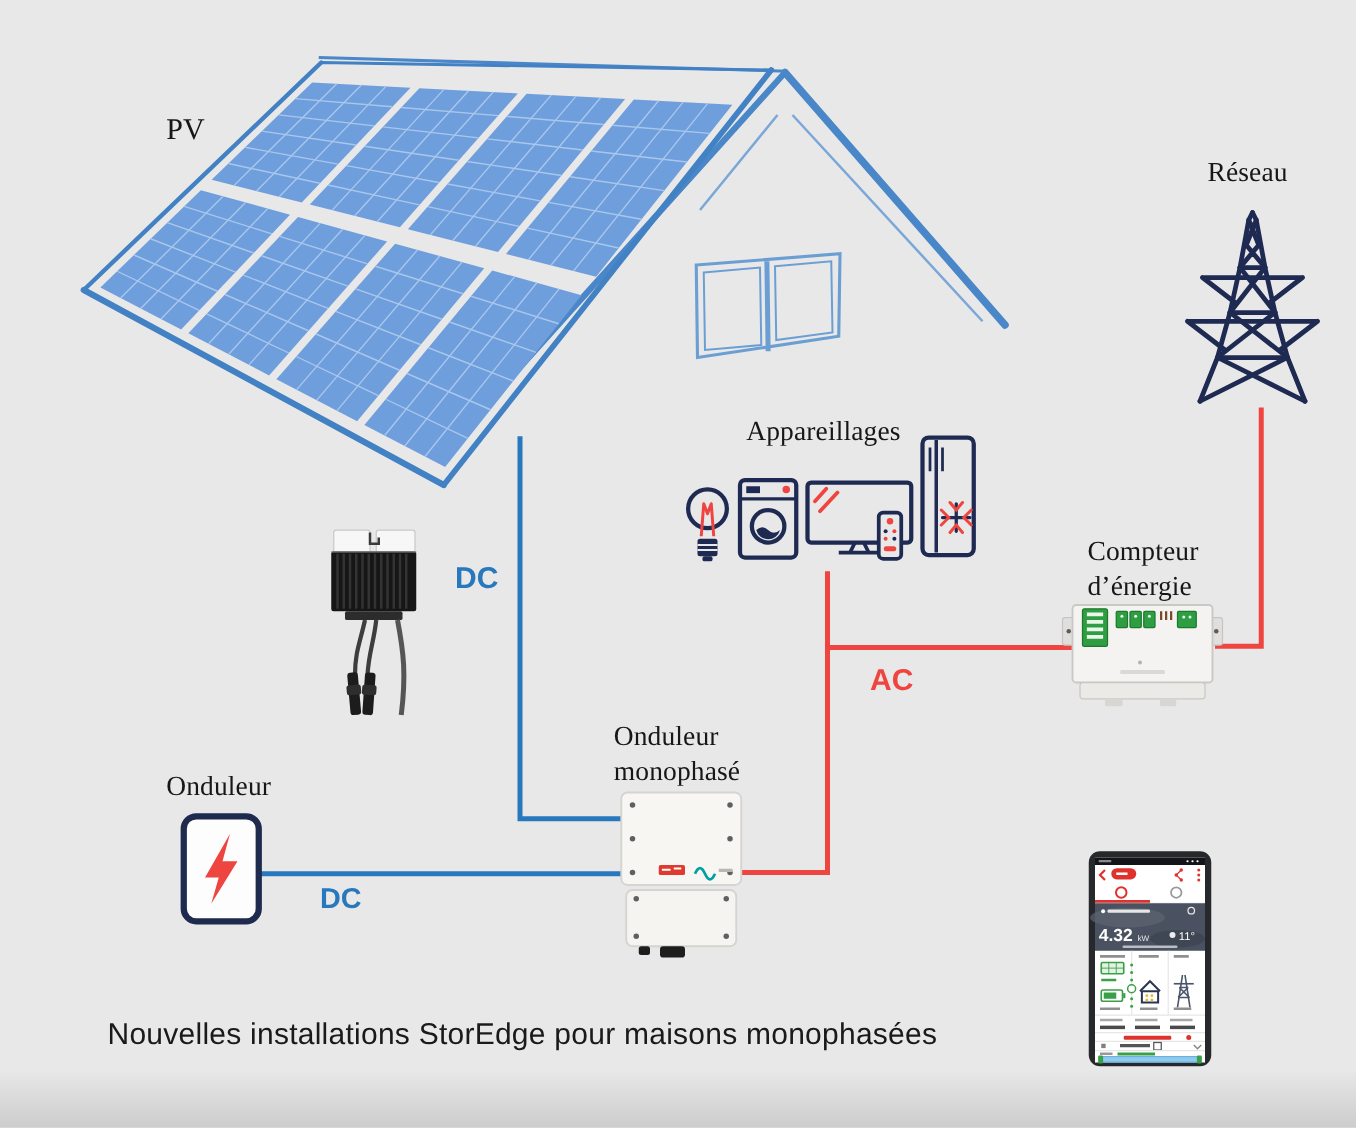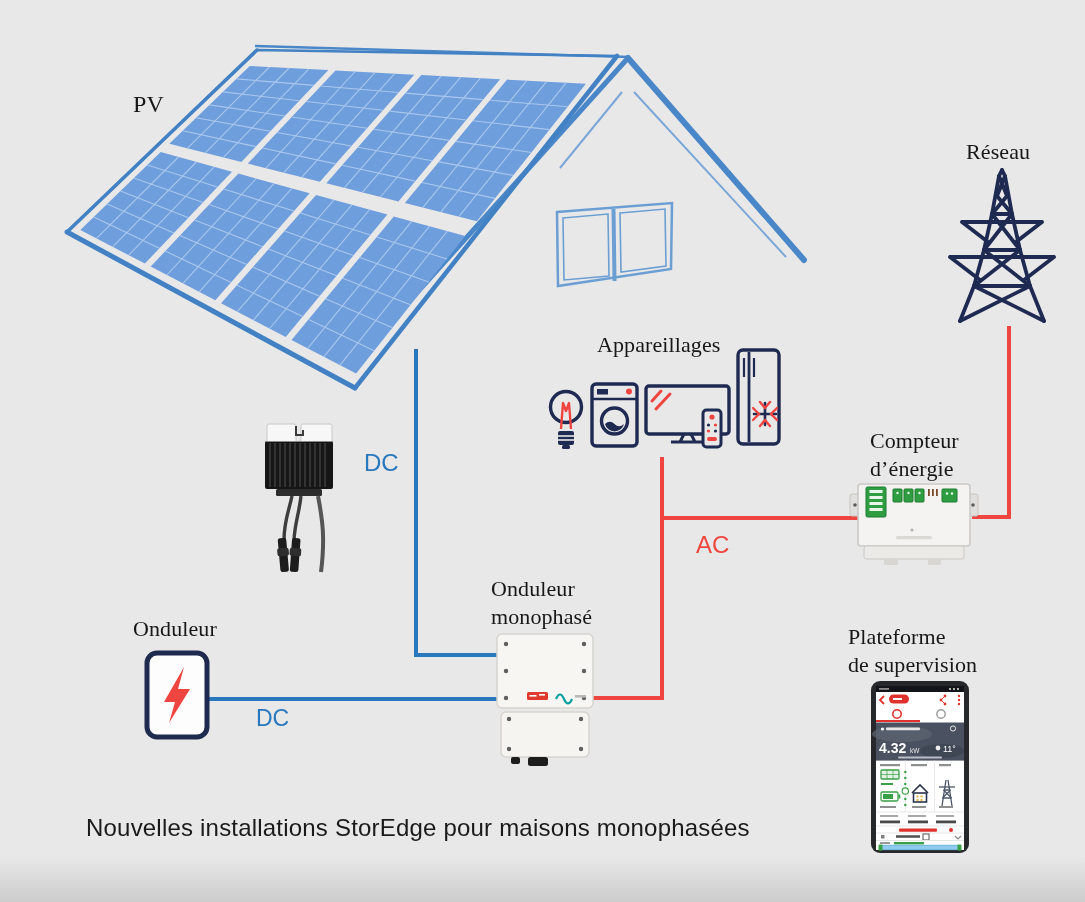--- a/index.html
+++ b/index.html
@@ -13,21 +13,21 @@
     background:linear-gradient(to bottom, rgba(0,0,0,0) 0%, rgba(0,0,0,0.12) 100%);
     pointer-events:none;
   }
   svg.diagram{position:absolute;left:0;top:0;}
   .lbl{
     position:absolute;color:#171717;font-size:22px;font-weight:500;
     line-height:28px;white-space:nowrap;letter-spacing:0.1px;font-family:Liberation Serif, serif;
   }
   .lbl.pv{font-size:24px;}
   .wire-label{
-    position:absolute;font-size:24px;font-weight:400;white-space:nowrap;
+    position:absolute;font-size:24px;font-weight:700;white-space:nowrap;
   }
   .wire-label.dc{color:var(--dc-blue,#2878be);}
   .wire-label.ac{color:var(--ac-red,#ef4540);}
   .caption{
     position:absolute;left:86px;top:814px;font-size:24px;font-weight:400;
     color:#1a1a1a;white-space:nowrap;letter-spacing:0.2px;
   }
 </style>
 </head>
 <body>
@@ -355,33 +355,29 @@
       <rect x="880" y="842" width="10" height="2" fill="#999"></rect>
       <rect x="894" y="842" width="30" height="2.4" fill="#3aa047"></rect>
       <rect x="880" y="845.3" width="80" height="4.4" rx="2" fill="#8ecbef" stroke="#5aa9d6" stroke-width="0.8"></rect>
       <rect x="878.5" y="844.4" width="4" height="6.4" rx="1" fill="#3aa047"></rect>
       <rect x="957.5" y="844.4" width="4" height="6.4" rx="1" fill="#3aa047"></rect>
     </g>
   </g>
 </svg>
 
 <div class="lbl pv" style="left:133px;top:90px">PV</div>
-<div class="lbl" style="left:966px;top:138px">Réseau</div>
+<div class="lbl" style="left:966px;top:124px">Réseau</div>
 <div class="lbl" style="left:597px;top:331px">Appareillages</div>
 <div class="lbl" style="left:133px;top:615px">Onduleur</div>
 <div class="lbl" style="left:491px;top:575px">
   <div>Onduleur</div>
   <div>monophasé</div>
 </div>
 <div class="lbl" style="left:870px;top:427px">
   <div>Compteur</div>
   <div>d’énergie</div>
 </div>
-<div class="lbl" style="left:848px;top:623px">
-  <div>Plateforme</div>
-  <div>de supervision</div>
-</div>
 <div class="wire-label dc" style="left:364px;top:449px">DC</div>
 <div class="wire-label dc" style="left:256px;top:705px;font-size:23px">DC</div>
 <div class="wire-label ac" style="left:696px;top:531px">AC</div>
 <div class="caption">Nouvelles installations StorEdge pour maisons monophasées</div>
 
 </div>
 
 </body></html>

